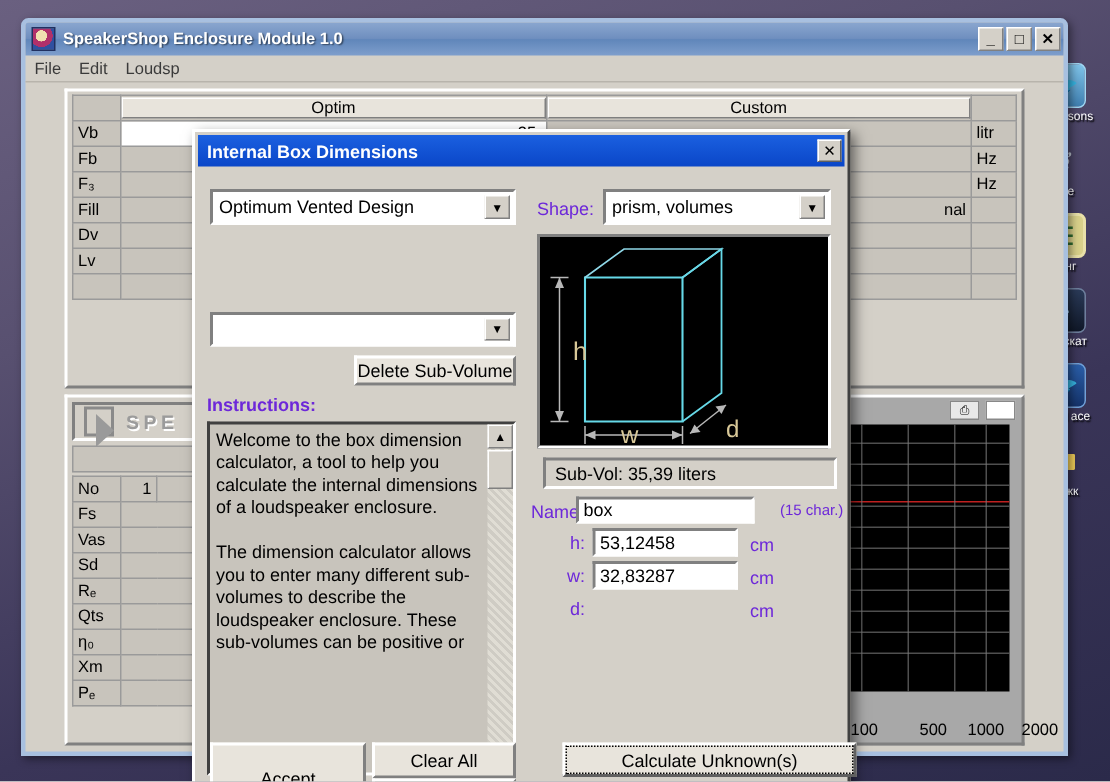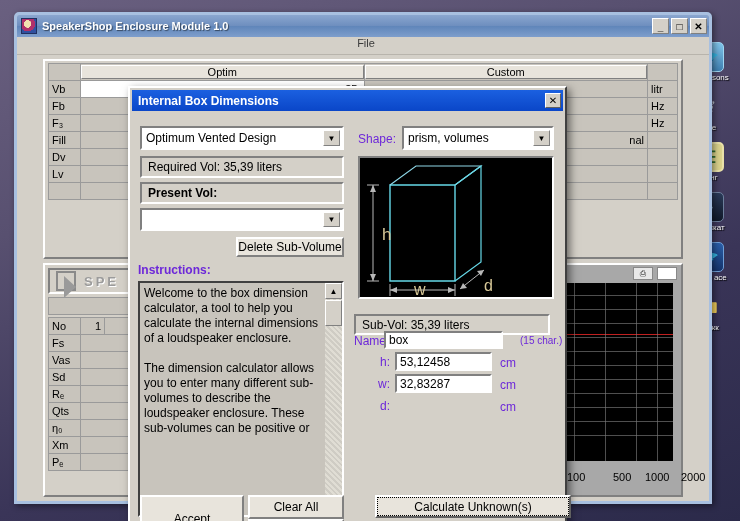--- a/index.html
+++ b/index.html
@@ -76,21 +76,20 @@
     border: 1px solid; border-color: #fff #808080 #808080 #fff;
     font-size: 10px; font-weight: bold; color: #000;
     display: flex; align-items: center; justify-content: center;
     font-family: "Liberation Sans", sans-serif;
   }
   #menubar {
     height: 18px; display: flex; align-items: center;
     padding-left: 6px; gap: 12px;
     font-size: 11px; color: #000;
     border-bottom: 1px solid #b8b4ac;
-    flex-direction: column;
   }
   #menubar span { color: #3a3a3a; }
 
   
   #appbody { position: relative; height: 450px; }
 
   .panel {
     position: absolute;
     background: #d4d0c8;
     border: 2px solid; border-color: #fff #808080 #808080 #fff;
@@ -152,21 +151,21 @@
     width: 20px; height: 13px; background: #e8e8e8;
     border: 1px solid #888; font-size: 8px; text-align: center; line-height: 12px;
   }
   .graph-plot { background: #000; position: relative; overflow: hidden; }
   .gline-h { position: absolute; left: 0; right: 0; height: 1px; background: #7a7a7a; opacity: .65; }
   .gline-v { position: absolute; top: 0; bottom: 0; width: 1px; background: #7a7a7a; opacity: .65; }
   .trace-red { position: absolute; left: 0; right: 0; height: 1px; background: #c02020; }
   .xaxis {
     position: relative; height: 16px; color: #000; font-size: 11px;
   }
-  .xaxis span { position: absolute; top: 6px; }
+  .xaxis span { position: absolute; top: 16px; }
 
   
   #dlg {
     position: absolute; left: 111px; top: 31px;
     width: 439px; height: 443px;
     background: #d4d0c8;
     border: 2px solid; border-color: #fff #404040 #404040 #fff;
     box-shadow: 3px 3px 8px rgba(0,0,0,.5);
   }
   #dlgtitle {
@@ -504,23 +503,21 @@
             <span>Optimum Vented Design</span>
             <span class="arrow">▼</span>
           </div>
 
           <div class="plain-lbl" style="left:228px; top:19px;">Shape:</div>
           <div class="combo" style="left:272px; top:13px; width:152px; height:24px;">
             <span>prism, volumes</span>
             <span class="arrow">▼</span>
           </div>
 
-          <div class="sunken-lbl" style="left:10px; top:43px; width:204px; height:22px;">Required Vol: 35,39 liters</div>
-
-          <div class="sunken-lbl bold-lbl" style="left:10px; top:69px; width:204px; height:22px;">Present Vol:</div>
+
 
           <div class="combo" style="left:10px; top:95px; width:204px; height:23px;">
             <span></span>
             <span class="arrow">▼</span>
           </div>
 
           <div class="btn" style="left:106px; top:124px; width:108px; height:20px;">Delete Sub-Volume</div>
 
           <div class="plain-lbl bold-lbl" style="left:8px; top:150px; font-size:12px;">Instructions:</div>
           <div id="instrbox" style="left:8px; top:168px; width:206px; height:236px;">
@@ -555,21 +552,21 @@
               <line x1="95" y1="126" x2="95" y2="138" stroke="#b8b8b8" stroke-width="1"></line>
               <text x="54" y="137" fill="#d8c898" font-size="16" font-family="Liberation Sans, sans-serif">w</text>
 
               <line x1="100" y1="131" x2="124" y2="112" stroke="#b8b8b8" stroke-width="1"></line>
               <polygon points="100,131 107,130 103,125" fill="#b8b8b8"></polygon>
               <polygon points="124,112 117,113 121,118" fill="#b8b8b8"></polygon>
               <text x="124" y="133" fill="#d8c898" font-size="16" font-family="Liberation Sans, sans-serif">d</text>
             </svg>
           </div>
 
-          <div class="sunken-lbl" style="left:224px; top:192px; width:196px; height:21px;margin-top:9px;">Sub-Vol: 35,39 liters</div>
+          <div class="sunken-lbl" style="left:232px; top:192px; width:196px; height:21px;">Sub-Vol: 35,39 liters</div>
 
           <div class="plain-lbl" style="left:224px; top:221px;">Name:</div>
           <div class="tbox" style="left:254px; top:218px; width:119px; height:18px;">box</div>
           <div class="plain-lbl" style="left:390px; top:222px; font-size:10px;">(15 char.)</div>
 
           <div class="plain-lbl" style="left:250px; top:242px;">h:</div>
           <div class="tbox" style="left:265px; top:239px; width:97px; height:19px;">53,12458</div>
           <div class="plain-lbl" style="left:370px; top:243px;">cm</div>
 
           <div class="plain-lbl" style="left:248px; top:264px;">w:</div>

